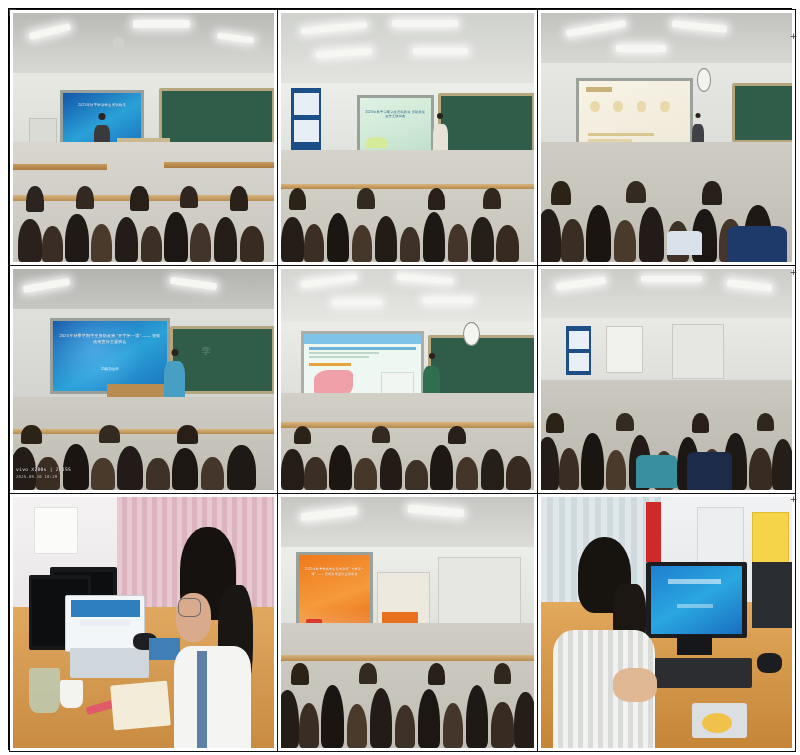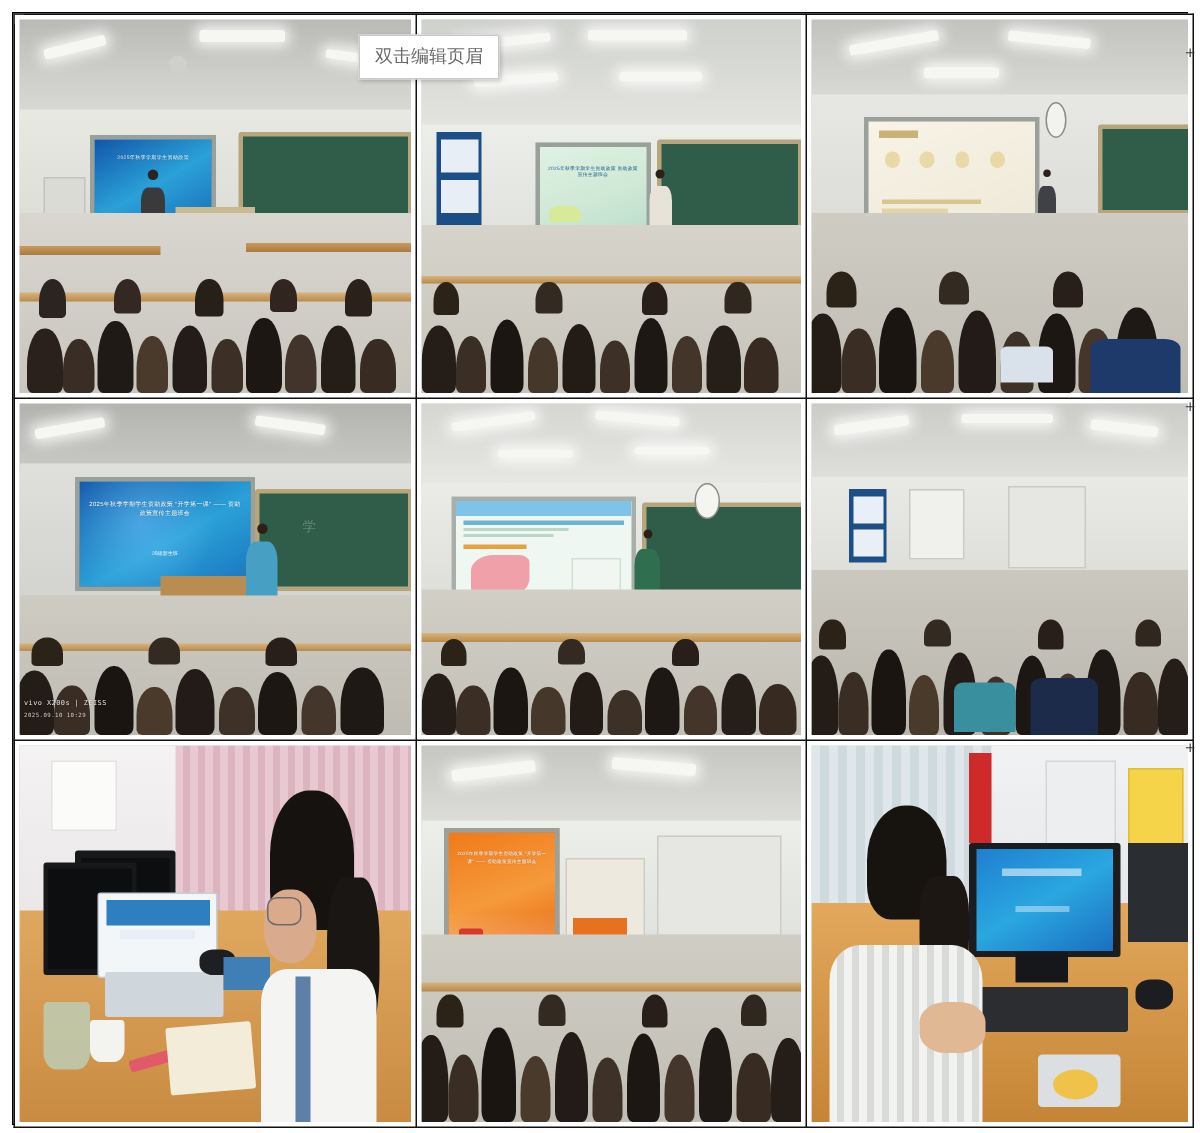--- a/index.html
+++ b/index.html
@@ -478,15 +478,14 @@
         </div>
       </td>
     </tr>
   </tbody>
     </table>
 
   <div class="row-handle" style="top:32px;"></div>
   <div class="row-handle" style="top:268px;"></div>
   <div class="row-handle" style="top:495px;"></div>
 
-  <div class="tooltip">双击编辑页眉</div>
 
 </div>
 
 </body></html>

